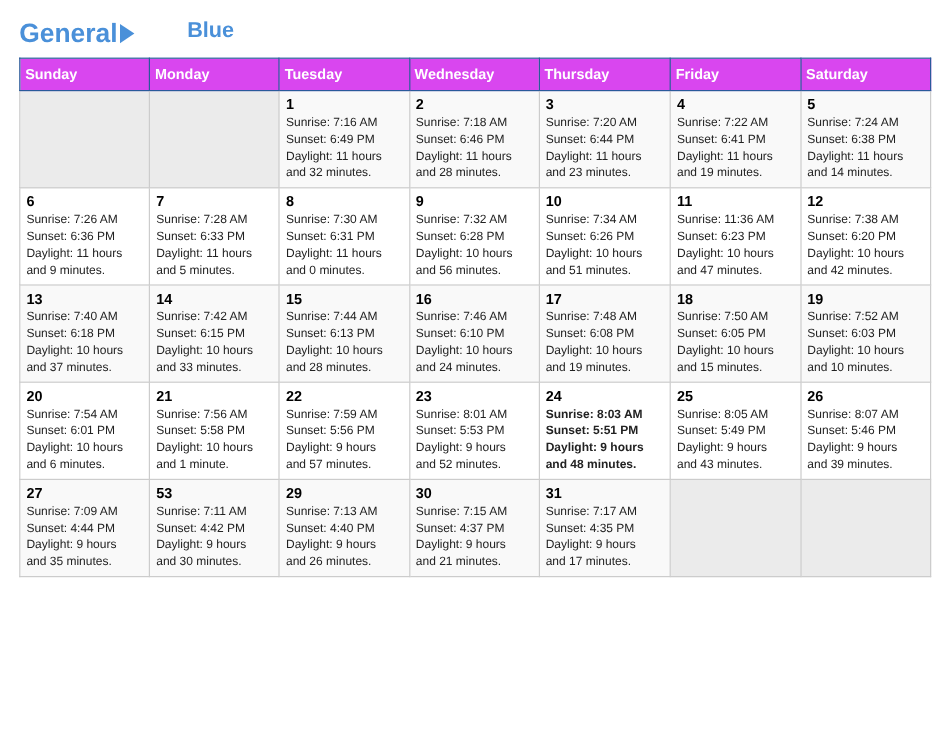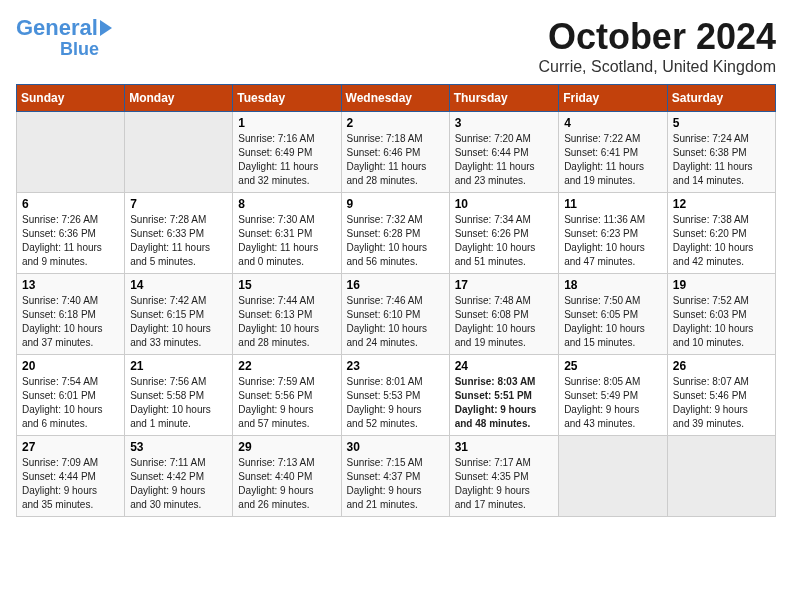--- a/index.html
+++ b/index.html
@@ -11,21 +11,21 @@
       padding: 16px;
     }
     .header-area {
       display: flex;
       justify-content: space-between;
       align-items: flex-start;
       margin-bottom: 8px;
     }
     .logo {
       display: flex;
-      flex-direction: column;
+      flex-direction: row;
       align-items: flex-start;
     }
     .logo-text {
       font-size: 22px;
       font-weight: bold;
       color: #1a3a5c;
       line-height: 1.1;
     }
     .logo-text span {
       color: #4a90d9;
@@ -51,21 +51,21 @@
     .subtitle {
       font-size: 16px;
       color: #333;
     }
     table {
       width: 100%;
       border-collapse: collapse;
       font-size: 11px;
     }
     thead tr th {
-      background-color: #c2410c;
+      background-color: #d946ef;
       color: #fff;
       padding: 6px 4px;
       text-align: left;
       font-size: 12px;
       font-weight: bold;
       border: 1px solid #2a5a9a;
     }
     tbody tr td {
       border: 1px solid #ccc;
       padding: 4px 5px;
@@ -100,24 +100,20 @@
 <div class="header-area">
   <div class="logo">
     <div style="display:flex; align-items:center;">
       <span class="logo-text">
         <span>General</span>
       </span>
       <span class="logo-arrow"></span>
     </div>
     <span class="logo-text" style="color:#4a90d9; font-size:18px;margin-left:44px;">Blue</span>
   </div>
-  <div class="title-area">
-    <div class="month-title">October 2024</div>
-    <div class="subtitle">Currie, Scotland, United Kingdom</div>
-  </div>
 </div>
 
 <table>
   <thead>
     <tr>
     <th>Sunday</th>
         <th>Monday</th>
         <th>Tuesday</th>
         <th>Wednesday</th>
         <th>Thursday</th>

